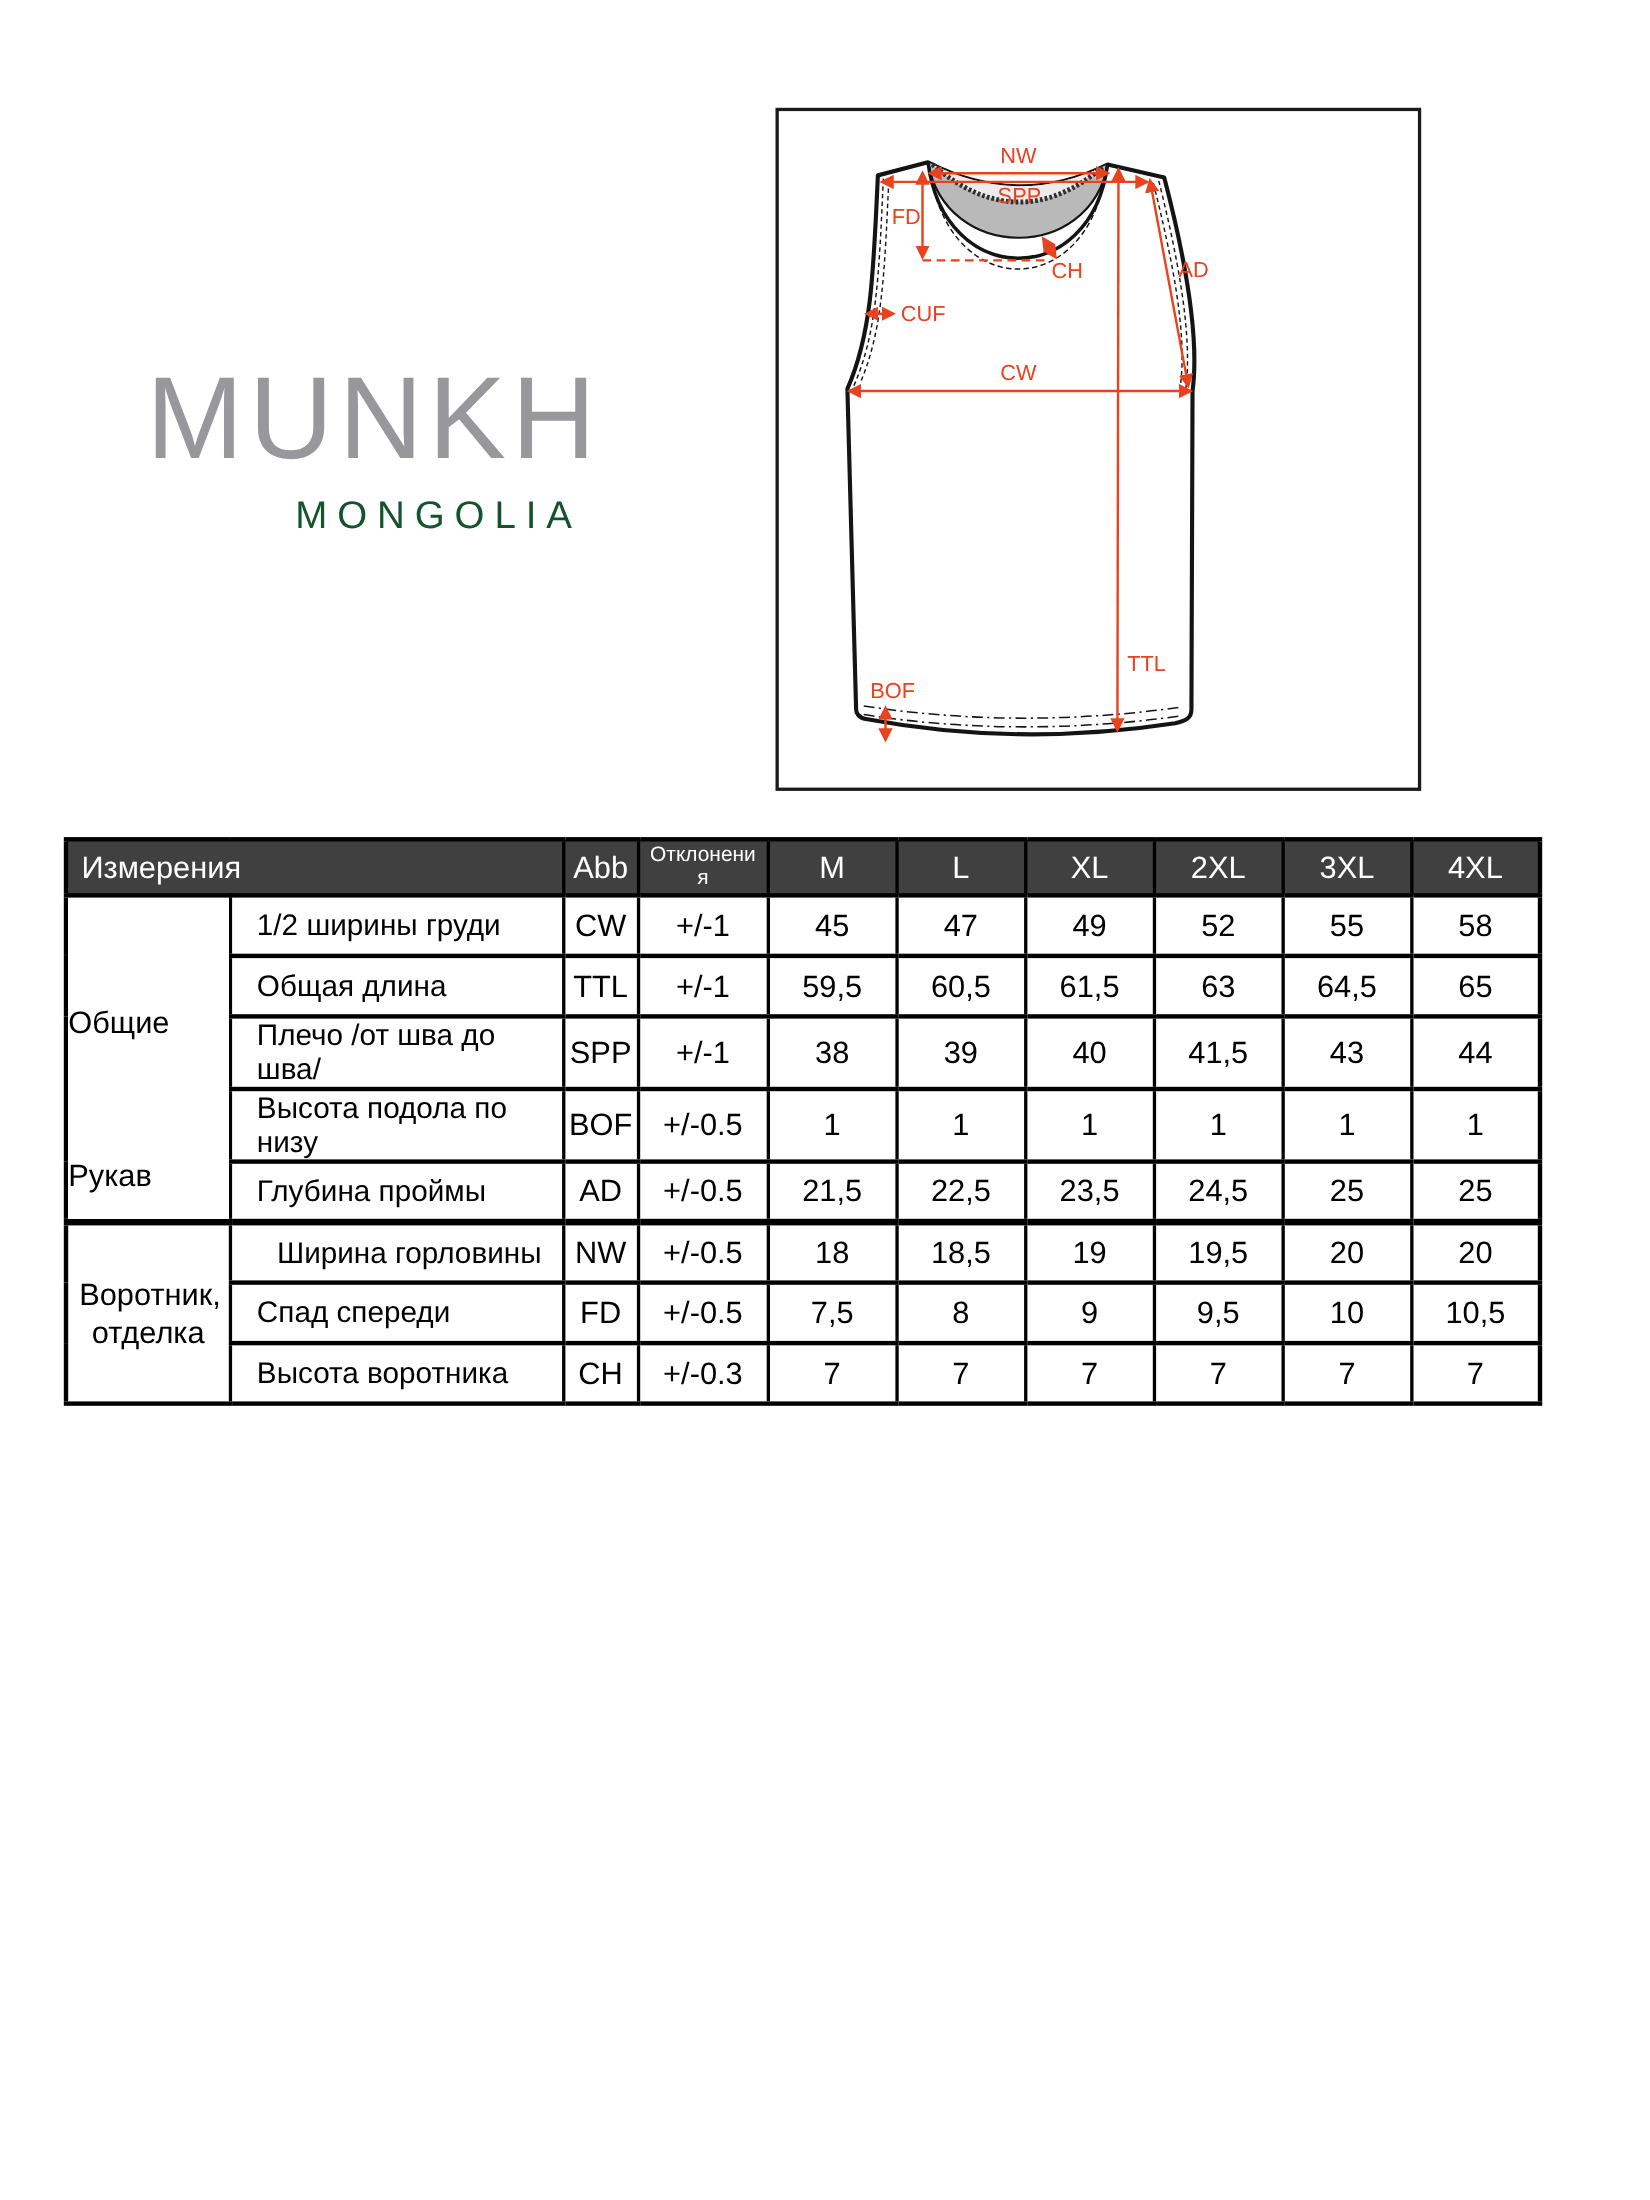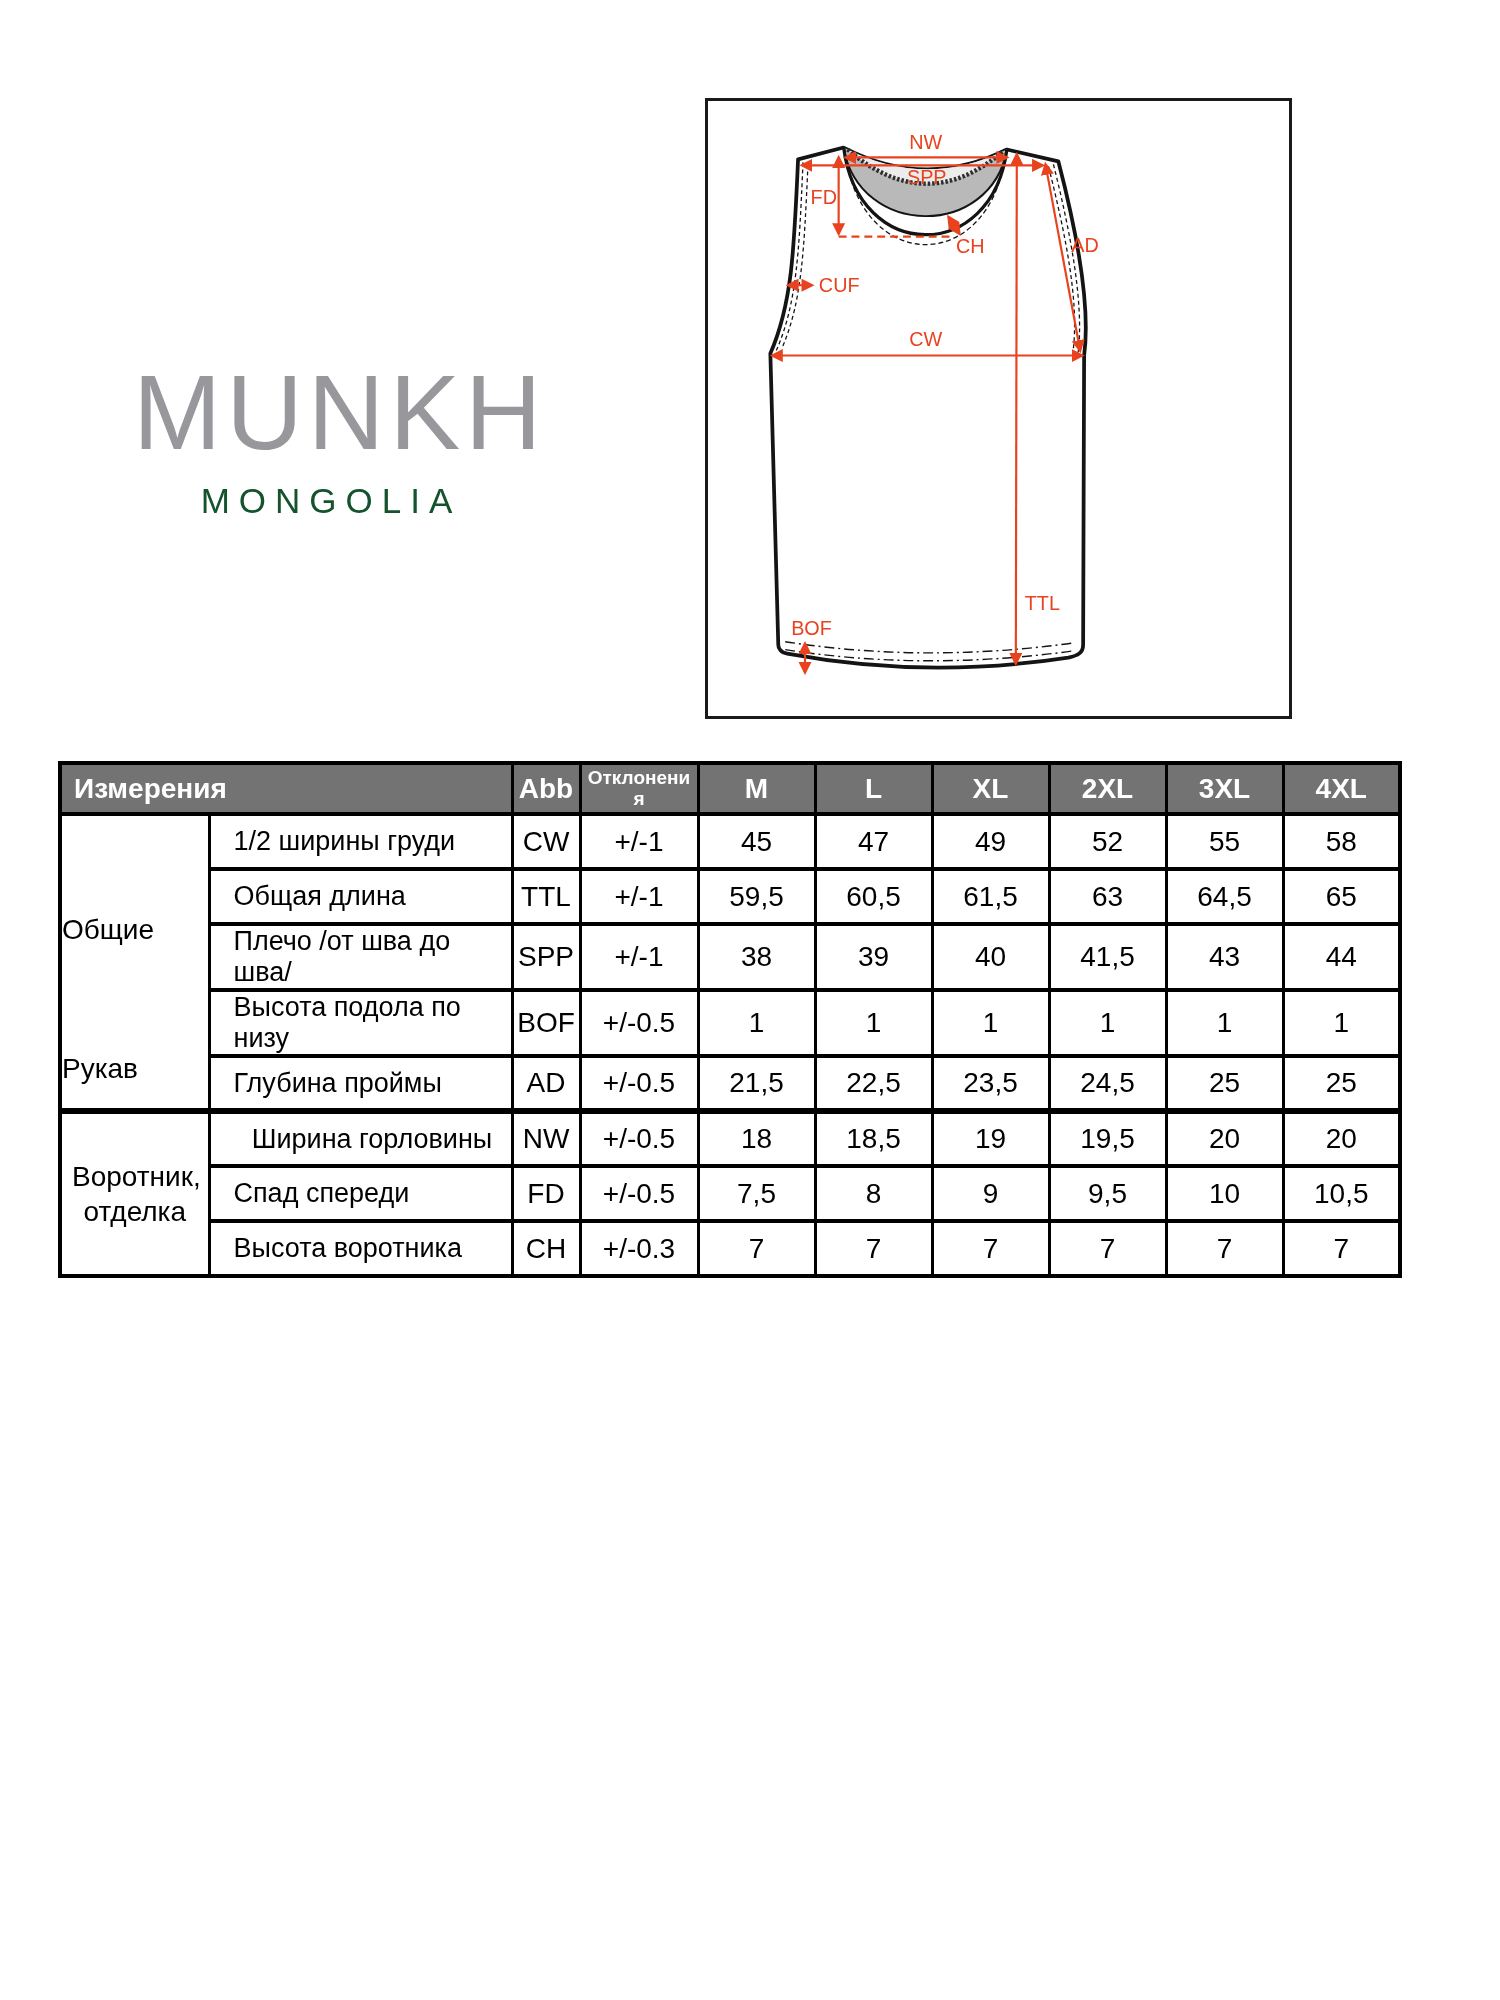--- a/index.html
+++ b/index.html
@@ -1,31 +1,31 @@
 <!DOCTYPE html>
 <html><head>
 <meta charset="utf-8">
 <style>
   html,body{margin:0;padding:0;background:#fff;}
   body{width:1500px;height:2000px;position:relative;font-family:"Liberation Sans",sans-serif;color:#000;}
 
   
-  .logo{position:absolute;left:133px;top:327px;width:396px;text-align:center;margin-top:32px;}
+  .logo{position:absolute;left:133px;top:327px;width:396px;text-align:right;}
   .brand-name{font-size:106px;line-height:1;letter-spacing:5px;color:#98979b;font-weight:300;}
   .brand-sub{font-size:35px;letter-spacing:9px;color:#14532d;margin-top:16px;font-weight:300;}
 
   
   .diagram-box{position:absolute;left:705px;top:98px;width:587px;height:621px;border:3px solid #1a1a1a;box-sizing:border-box;background:#fff;}
   .diagram-box svg{display:block;width:100%;height:100%;}
   .ann{font-size:20px;fill:#e8431e;}
 
   
   .size-table{position:absolute;left:58px;top:761px;border-collapse:collapse;table-layout:fixed;width:1344px;border:4px solid #000;font-size:28px;}
   .size-table th,.size-table td{border:3px solid #000;border-top-width:4px;border-bottom-width:4px;padding:0;}
-  .size-table thead th{background:#737373;color:#fff;border-color:#000;font-weight:bold;height:47px;text-align:center;vertical-align:middle;}
+  .size-table thead th{background:#404040;color:#fff;border-color:#000;font-weight:normal;height:47px;text-align:center;vertical-align:middle;}
   .size-table tbody tr{height:55px;}
   .size-table td{text-align:center;vertical-align:middle;background:#fff;}
   .size-table td.name{text-align:left;padding-left:23px;font-size:27px;}
   .size-table tr.sep td{border-top-width:6px;text-align:center;}
   .h-meas{text-align:left !important;padding-left:12px !important;font-size:28px;}
   .h-dev{font-size:19px;line-height:1.06;word-break:break-all;padding:0 5px !important;}
   .gcell{position:relative;}
   .gcell span{position:absolute;left:0;width:100%;transform:translateY(-50%);text-align:left;}
   .g1{top:39%;}
   .g2{top:86.5%;}

